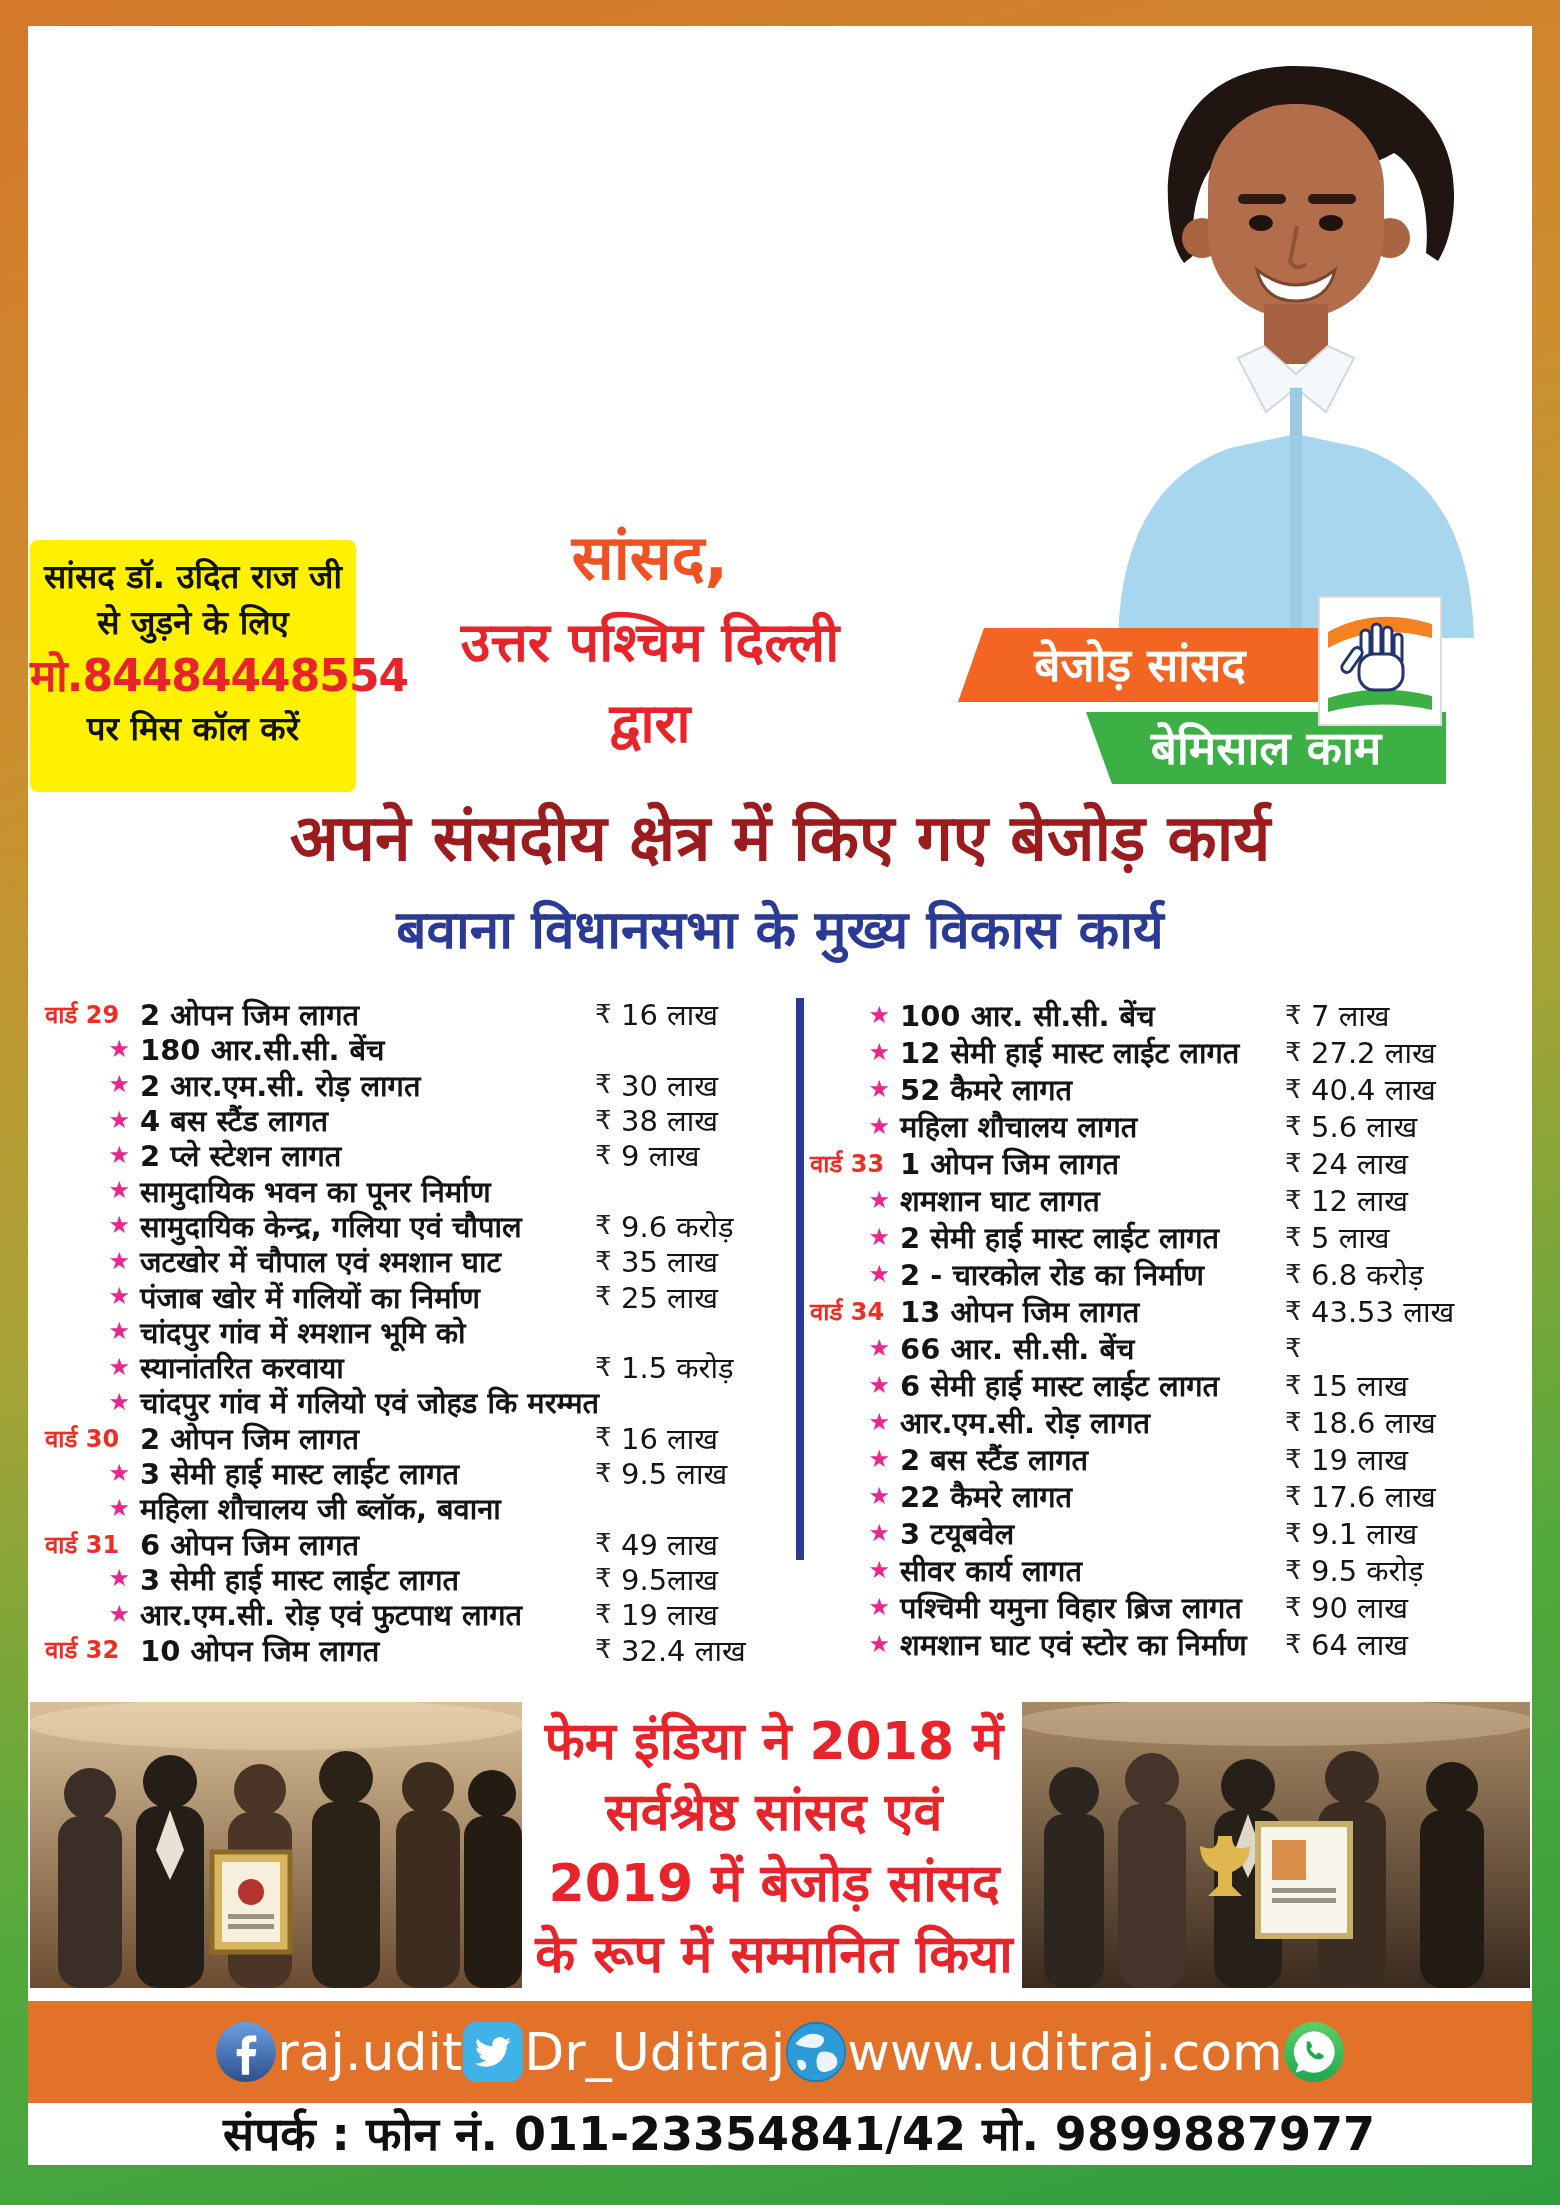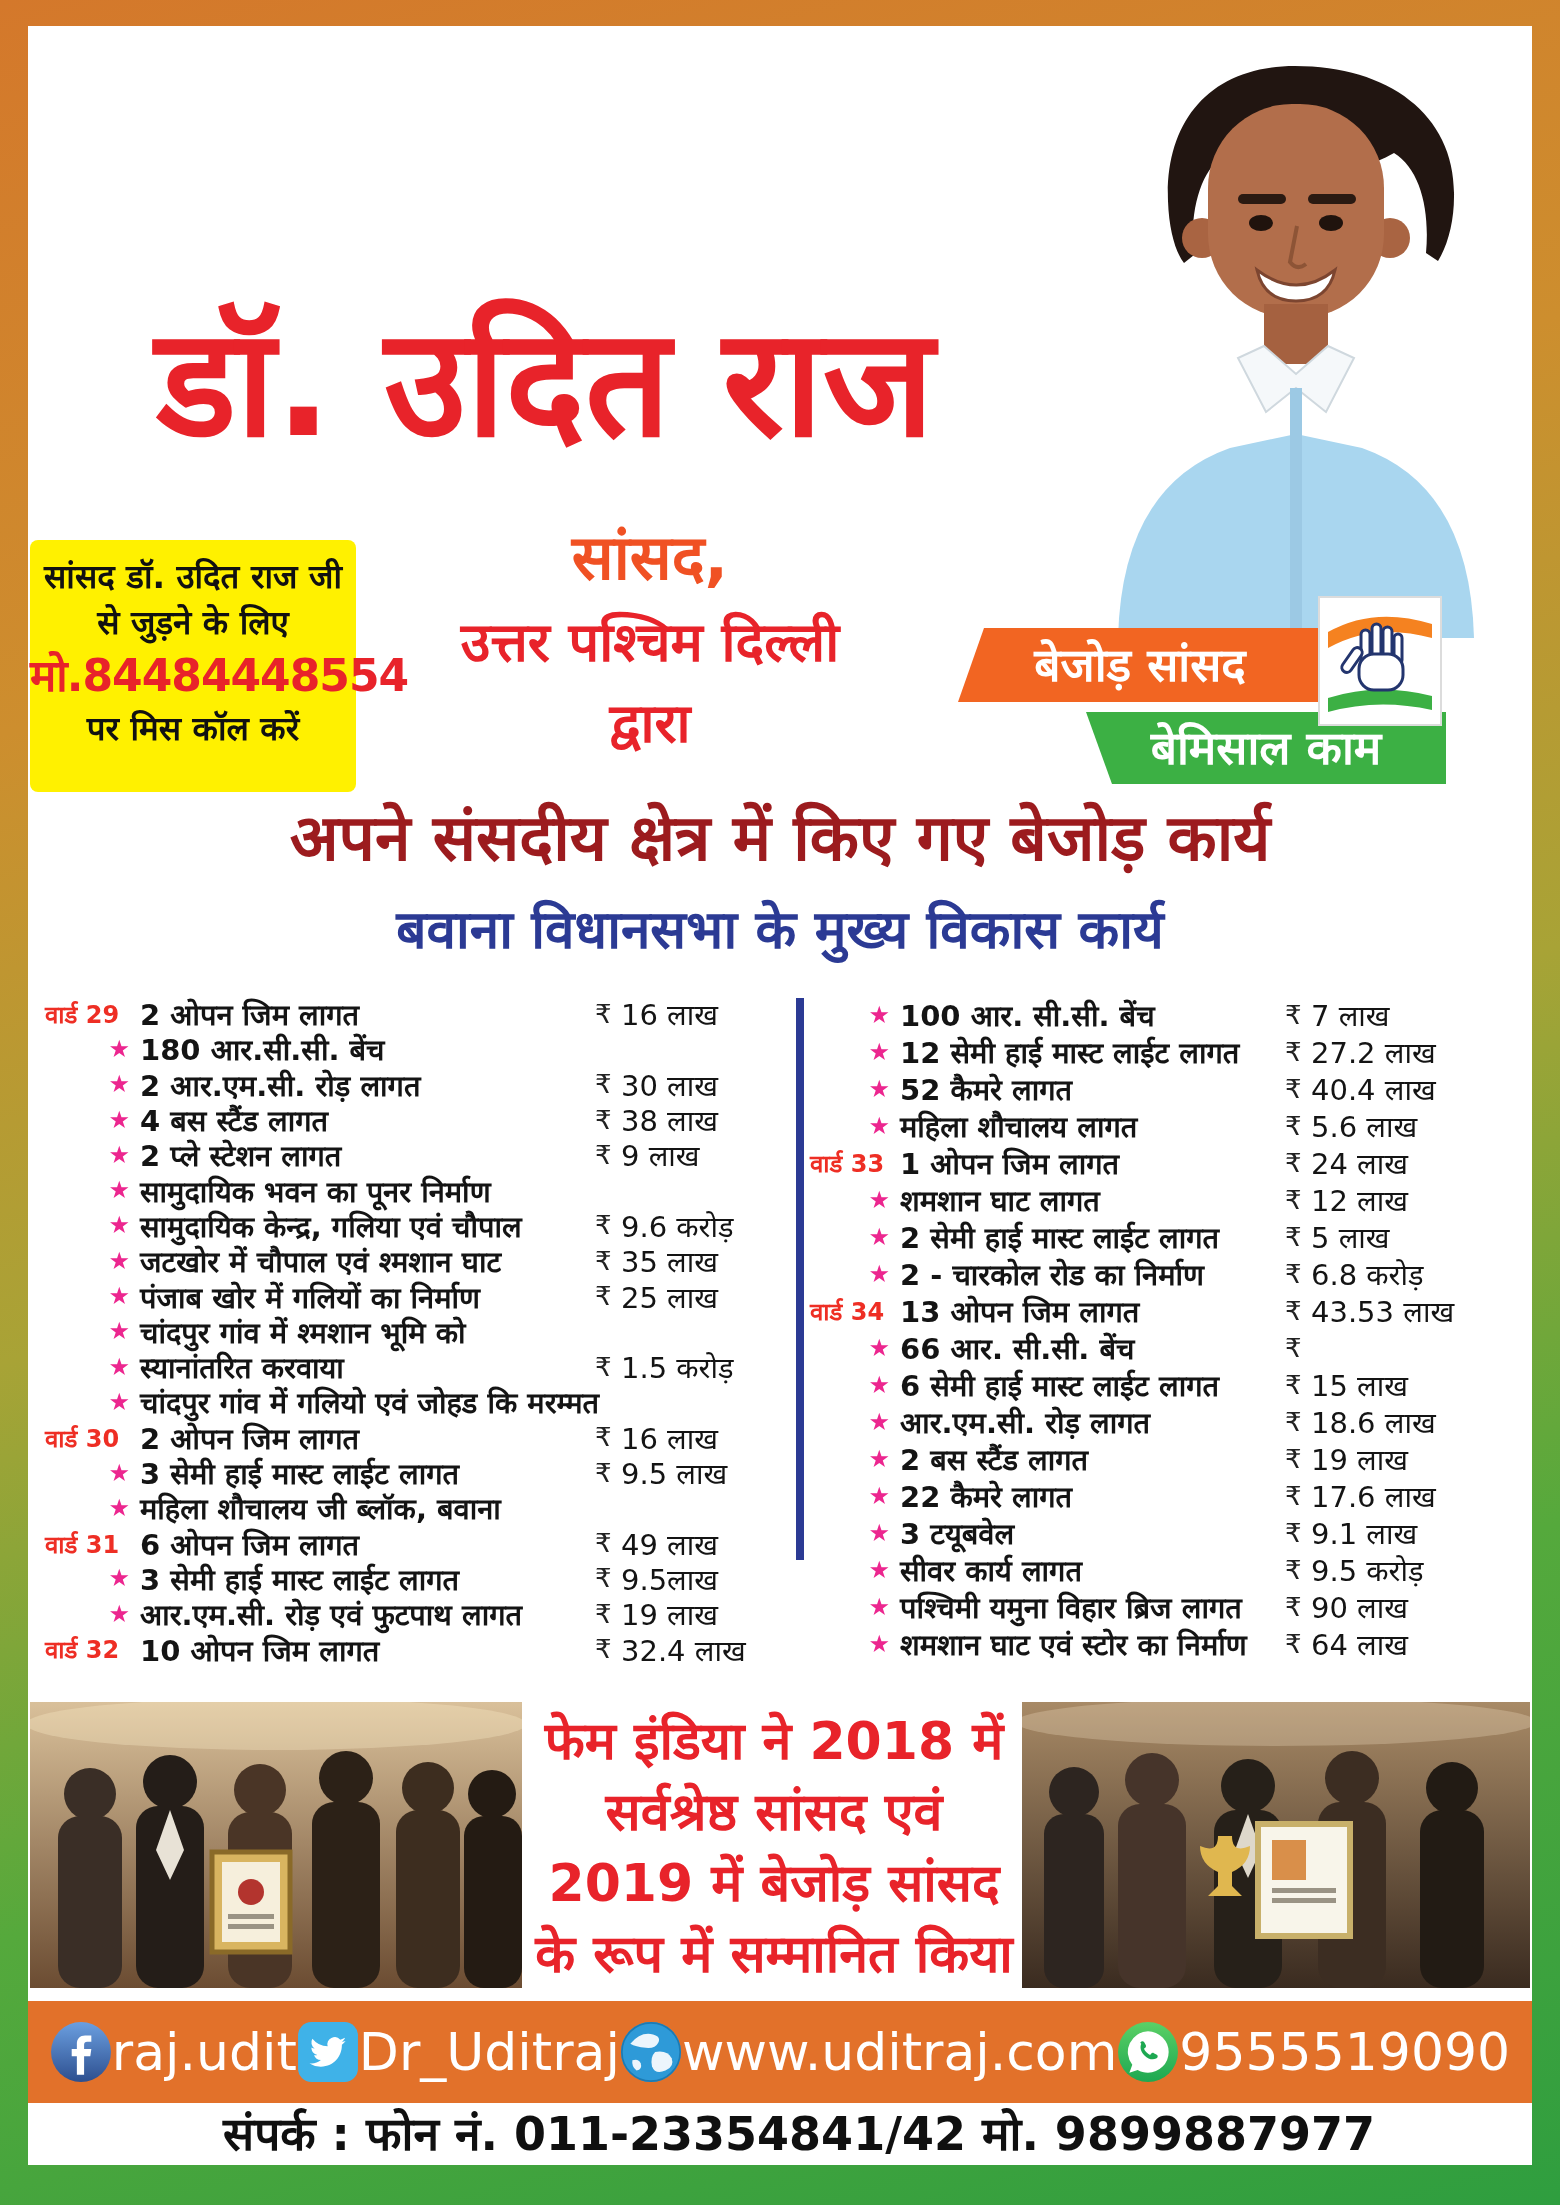--- a/index.html
+++ b/index.html
@@ -89,21 +89,20 @@
     <ellipse cx="201" cy="197" rx="12" ry="8" fill="#20130d"></ellipse>
     <ellipse cx="271" cy="197" rx="12" ry="8" fill="#20130d"></ellipse>
     <path d="M237,200 l-7,36 q7,9 16,2" stroke="#8d5436" stroke-width="4" fill="none"></path>
     <path d="M197,244 q40,30 78,0 q-7,31 -39,31 t-39,-31 z" fill="#ffffff" stroke="#7c4530" stroke-width="3"></path>
     <rect x="204" y="278" width="64" height="60" fill="#a56140"></rect>
     <path d="M58,612 q4,-152 112,-190 l66,-14 66,14 q108,38 112,190 z" fill="#a9d6ef"></path>
     <path d="M204,320 l32,28 32,-28 26,12 -28,54 -30,-24 -30,24 -28,-54 z" fill="#f5f8fa" stroke="#cfd8de" stroke-width="2"></path>
     <rect x="230" y="362" width="12" height="250" fill="#9cc9e4"></rect>
   </svg>
 
-  <div class="abs title">डॉ. उदित राज</div>
 
   <div class="abs top-center">
     <div class="designation">सांसद,</div>
     <div class="constituency">उत्तर पश्चिम दिल्ली</div>
     <div class="byword">द्वारा</div>
   </div>
 
   <div class="abs missed-box">
     <div class="l">सांसद डॉ. उदित राज जी</div>
     <div class="l">से जुड़ने के लिए</div>
@@ -566,17 +565,16 @@
       <defs>
           <linearGradient id="wa" x1="0" y1="0" x2="0" y2="1">
             <stop offset="0" stop-color="#5bd066"></stop>
             <stop offset="1" stop-color="#1da851"></stop>
           </linearGradient>
         </defs>
       <circle cx="30" cy="30" r="29" fill="url(#wa)"></circle>
       <path d="M30 10a20 20 0 0 1 0 40c-3.6 0-7-.9-10-2.6L12 50l2.8-7.6A20 20 0 0 1 30 10z" fill="#ffffff"></path>
       <path d="M22.5 21c.8-1.8 2.9-2 3.7-.6l1.6 2.8c.5.9.3 2-.5 2.7l-1.2 1c1.2 2.6 3.2 4.6 5.9 5.9l1-1.2c.7-.8 1.8-1 2.7-.5l2.8 1.6c1.4.8 1.2 2.9-.6 3.7-3.4 1.5-7.6.6-11.3-3.1-3.7-3.7-4.6-7.9-3.1-11.3z" fill="#1da851"></path>
     </svg>
-    <span class="hnd">9555519090</span>
   </div>
 
   <div class="abs contact-line">संपर्क : फोन नं. 011-23354841/42 मो. 9899887977</div>
 </div>
 
 </body></html>

